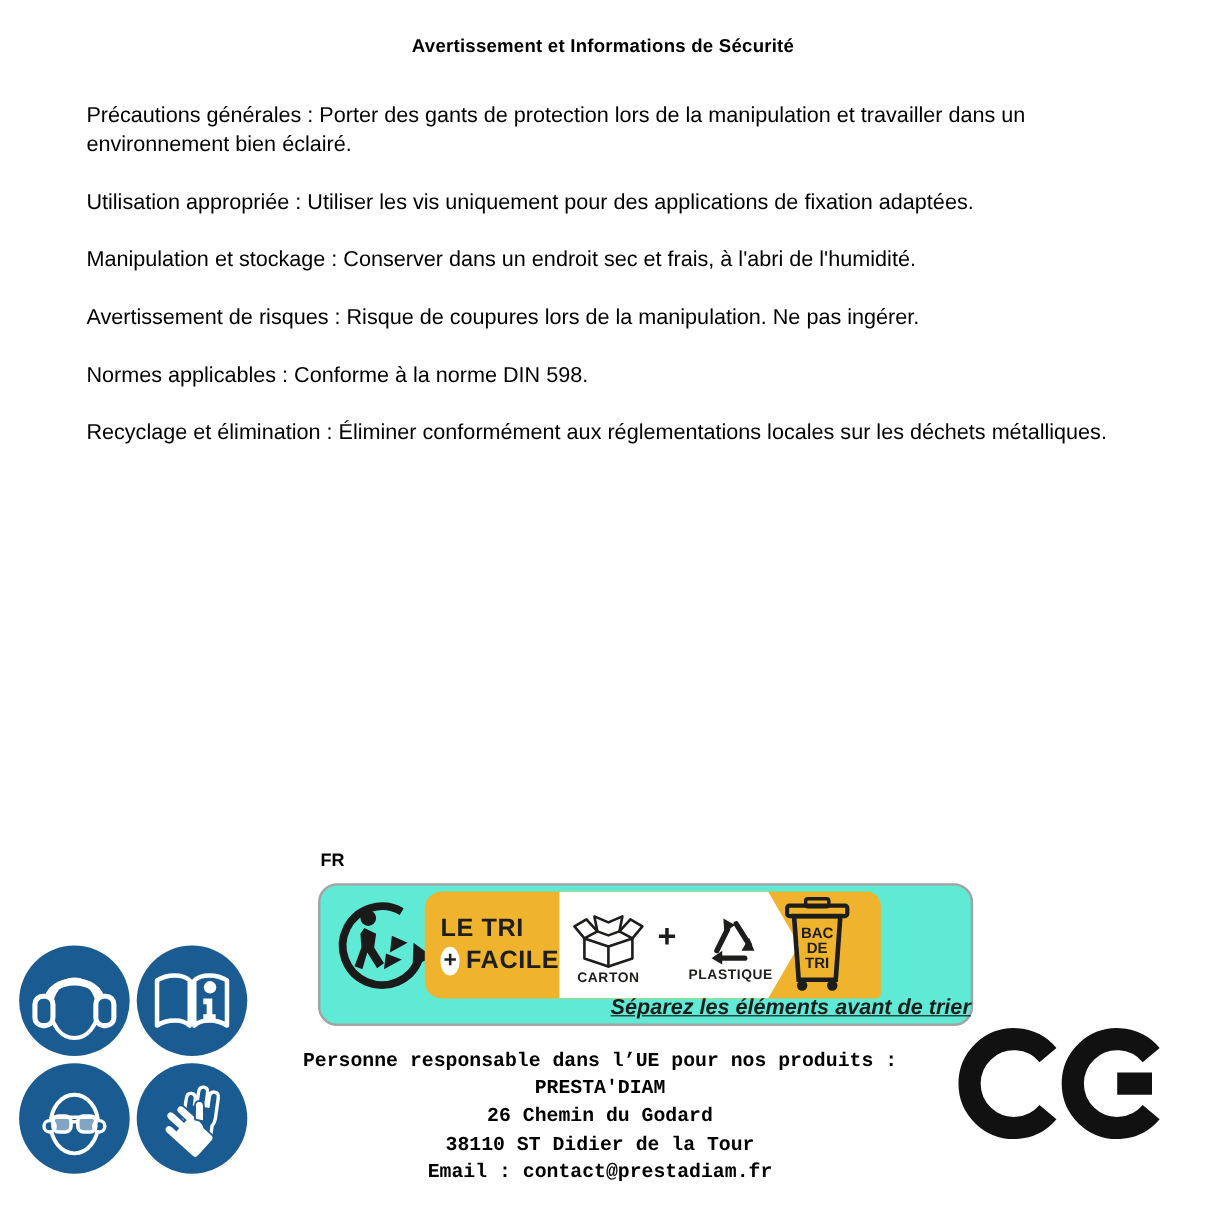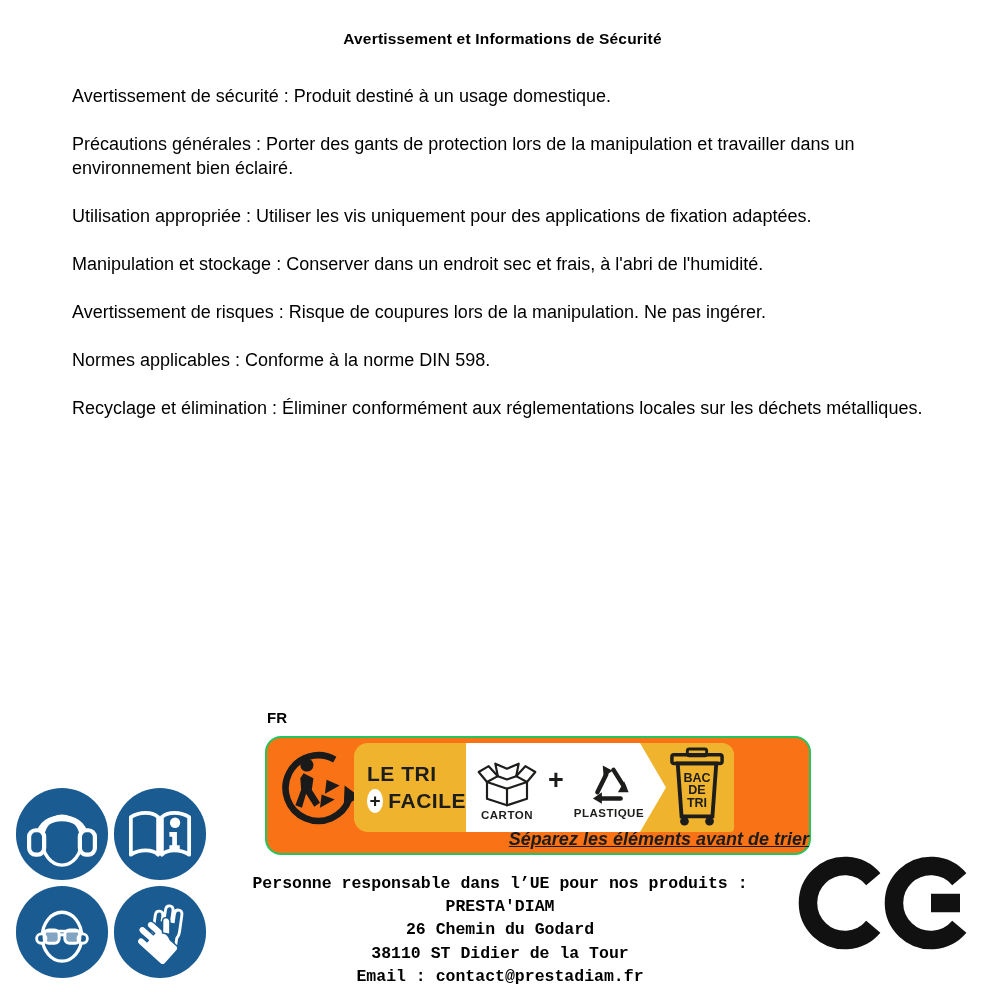--- a/index.html
+++ b/index.html
@@ -21,21 +21,21 @@
   
   .icon-grid {
     position:absolute; left:15px; top:787px;
     display:grid; grid-template-columns:94px 94px; grid-template-rows:94px 94px; gap:4px;
   }
   .icon-grid svg { display:block; }
   
   .fr-label { position:absolute; left:267px; top:709px; font-size:15px; font-weight:bold; }
   .tri-box {
     position:absolute; left:265px; top:736px; width:546px; height:119px;
-    background:#f97316; border:2px solid #22c55e; border-radius:16px;
+    background:#5eead4; border:2px solid #a3a3a3; border-radius:16px;
   }
   .triman { position:absolute; left:12px; top:7px; width:82px; height:86px; }
   .tri-band {
     position:absolute; left:87px; top:5px; width:380px; height:89px;
     background:var(--yellow); border-radius:14px 12px 4px 14px;
   }
   .tri-tab {
     position:absolute; left:0; top:0; width:112px; height:100%;
     display:flex; flex-direction:column; justify-content:center; padding-left:13px;
     color:#1d1d1b;
@@ -51,42 +51,41 @@
   .tri-chevron {
     position:absolute; left:112px; top:0; width:200px; height:100%;
     background:#fff;
     clip-path:polygon(0 0, 87% 0, 100% 50%, 87% 100%, 0 100%);
     display:flex; align-items:center; justify-content:flex-start;
     padding:4px 30px 2px 10px; gap:8px;
   }
   .mat-col { display:flex; flex-direction:column; align-items:center; gap:2px; }
   .mat-label { font-size:11.5px; font-weight:bold; letter-spacing:0.5px; color:#1d1d1b; }
   .mat-plus { font-size:27px; font-weight:700; color:#1d1d1b; margin:0 2px 16px 2px; }
-  .bin-zone { position:absolute; right:6px; top:4px; width:62px; height:81px; }
+  .bin-zone { position:absolute; right:22px; top:4px; width:62px; height:81px; }
   .tri-tagline {
     position:absolute; right:0; bottom:3px;
     font-size:18px; font-style:italic; font-weight:600; color:#1c1c1c;text-decoration:underline;
   }
   
   .responsible {
     position:absolute; left:252px; top:872px; width:496px;
     text-align:center; font-size:16.5px; font-weight:bold; line-height:23.2px;font-family:Liberation Mono, monospace;
   }
   
   .ce-mark { position:absolute; left:798px; top:851px; }
 </style>
 </head>
 <body>
 
 <div class="page" style="--yellow:#F0B32E; --blue:#1A5C92;">
 
   <div class="doc-title">Avertissement et Informations de Sécurité</div>
 
   <div class="body-text">
-    <p>Avertissement de sécurité : Produit destiné à un usage domestique.</p>
     <p>Précautions générales : Porter des gants de protection lors de la manipulation et travailler dans un environnement bien éclairé.</p>
     <p>Utilisation appropriée : Utiliser les vis uniquement pour des applications de fixation adaptées.</p>
     <p>Manipulation et stockage : Conserver dans un endroit sec et frais, à l'abri de l'humidité.</p>
     <p>Avertissement de risques : Risque de coupures lors de la manipulation. Ne pas ingérer.</p>
     <p>Normes applicables : Conforme à la norme DIN 598.</p>
     <p>Recyclage et élimination : Éliminer conformément aux réglementations locales sur les déchets métalliques.</p>
   </div>
 
   <div class="icon-grid">
 

